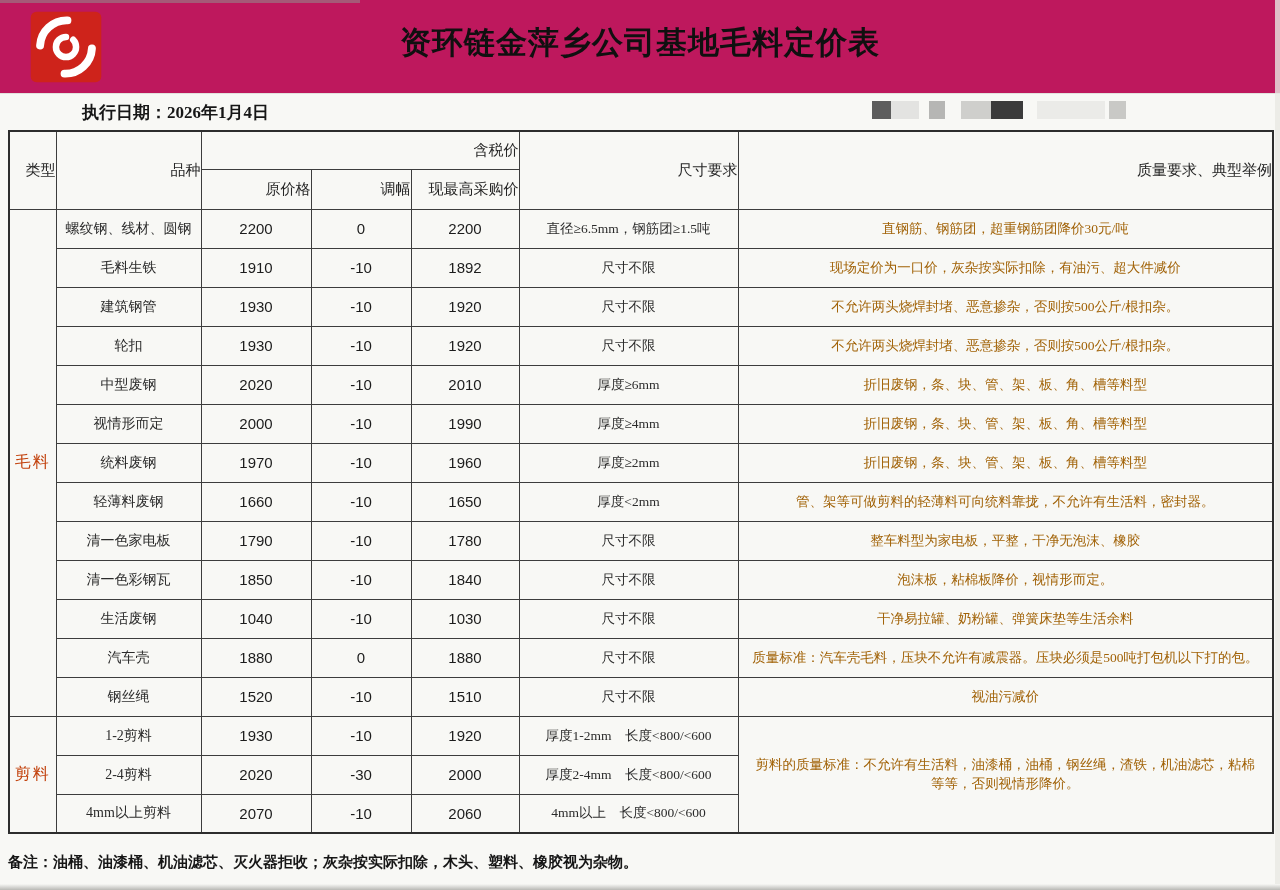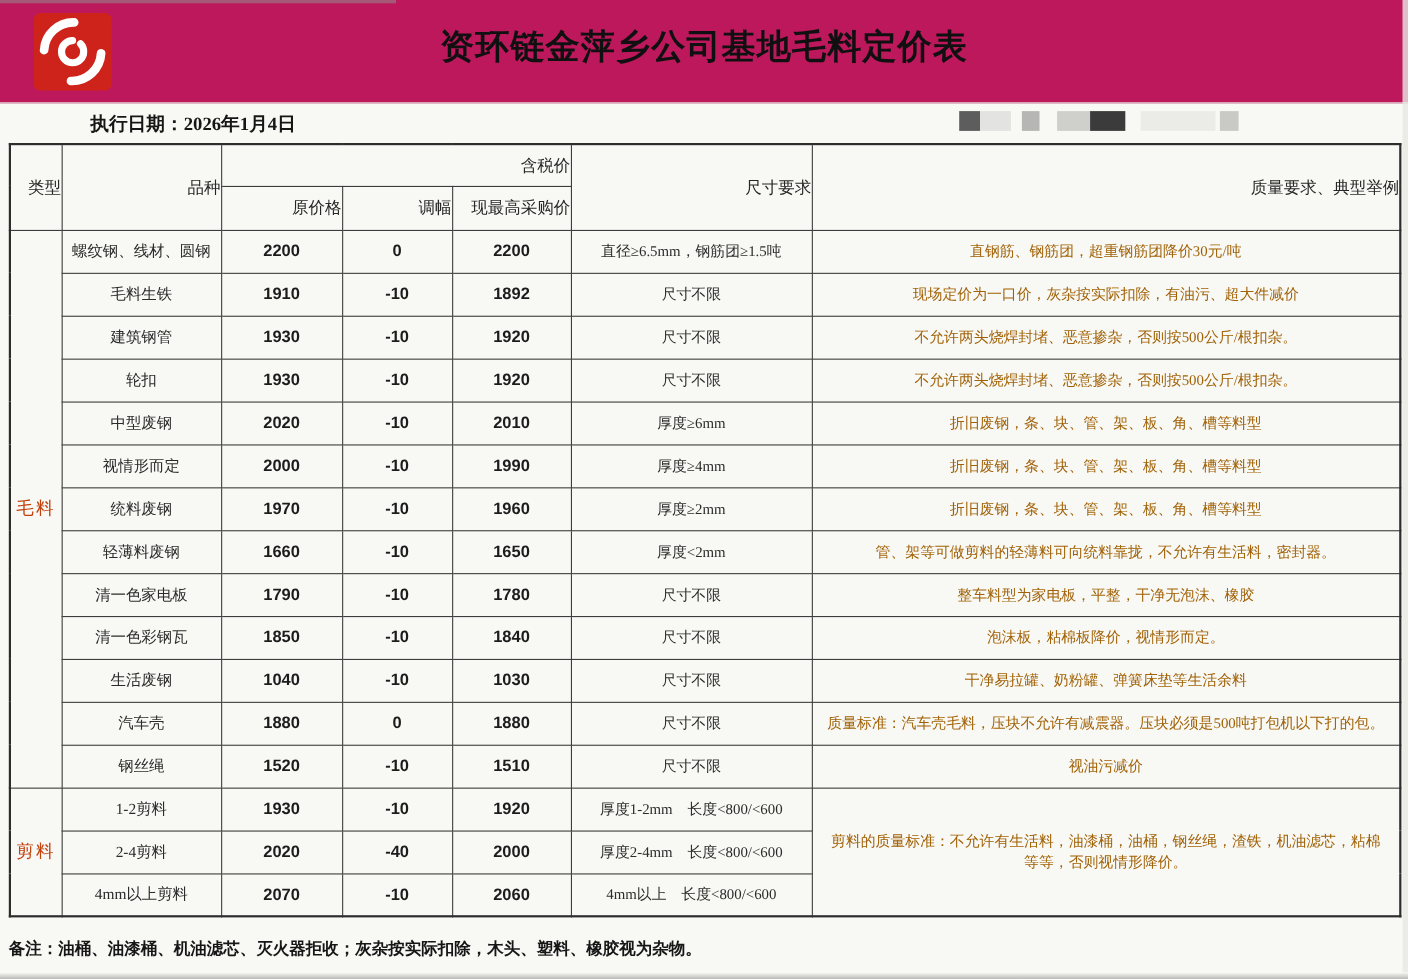--- a/index.html
+++ b/index.html
@@ -38,21 +38,21 @@
   .table-wrap{position:absolute;top:130px;left:8px;}
   table{border-collapse:collapse;table-layout:fixed;width:1264px;background:transparent;}
   table{border:2px solid #2d2d2d;}
   th,td{border:1px solid #3d3d3d;padding:0;overflow:hidden;}
   thead th{font-weight:400;font-size:15px;color:#262626;text-align:right;}
   tr.h1{height:38px;}
   tr.h2{height:40px;}
   tbody tr{height:39px;}
   td{font-size:14px;color:#2b2b2b;text-align:center;vertical-align:middle;}
   td.type-cell{font-size:16px;letter-spacing:2px;color:#c2410c;}
-  td.num{font-family:"Liberation Sans","DejaVu Sans",sans-serif;font-weight:700;font-size:15px;color:#1c1c1c;}
+  td.num{font-family:"Liberation Sans","DejaVu Sans",sans-serif;font-weight:400;font-size:15px;color:#1c1c1c;}
   td.size{font-size:13.5px;}
   td.quality{text-align:center;padding:2px 12px;font-size:13.5px;line-height:1.45;color:#a16207;}
   
   .footer-note{
     position:absolute;top:853px;left:8px;width:1100px;
     font-size:15px;font-weight:700;color:#161616;
   }
   .bottom-edge{position:absolute;left:0;bottom:0;width:1280px;height:6px;
     background:linear-gradient(to bottom,#f8f8f5,#b9b9b5);}
   .right-edge{position:absolute;right:0;top:0;width:5px;height:890px;background:#e9e9e4;opacity:.8;}
@@ -221,21 +221,21 @@
           <td class="">1-2剪料</td>
           <td class="num">1930</td>
           <td class="num">-10</td>
           <td class="num">1920</td>
           <td class="size">厚度1-2mm　长度&lt;800/&lt;600</td>
           <td class="quality" rowspan="3">剪料的质量标准：不允许有生活料，油漆桶，油桶，钢丝绳，渣铁，机油滤芯，粘棉等等，否则视情形降价。</td>
         </tr>
         <tr>
           <td class="">2-4剪料</td>
           <td class="num">2020</td>
-          <td class="num">-40</td>
+          <td class="num">-30</td>
           <td class="num">2000</td>
           <td class="size">厚度2-4mm　长度&lt;800/&lt;600</td>
         </tr>
         <tr>
           <td class="">4mm以上剪料</td>
           <td class="num">2070</td>
           <td class="num">-10</td>
           <td class="num">2060</td>
           <td class="size">4mm以上　长度&lt;800/&lt;600</td>
         </tr>

